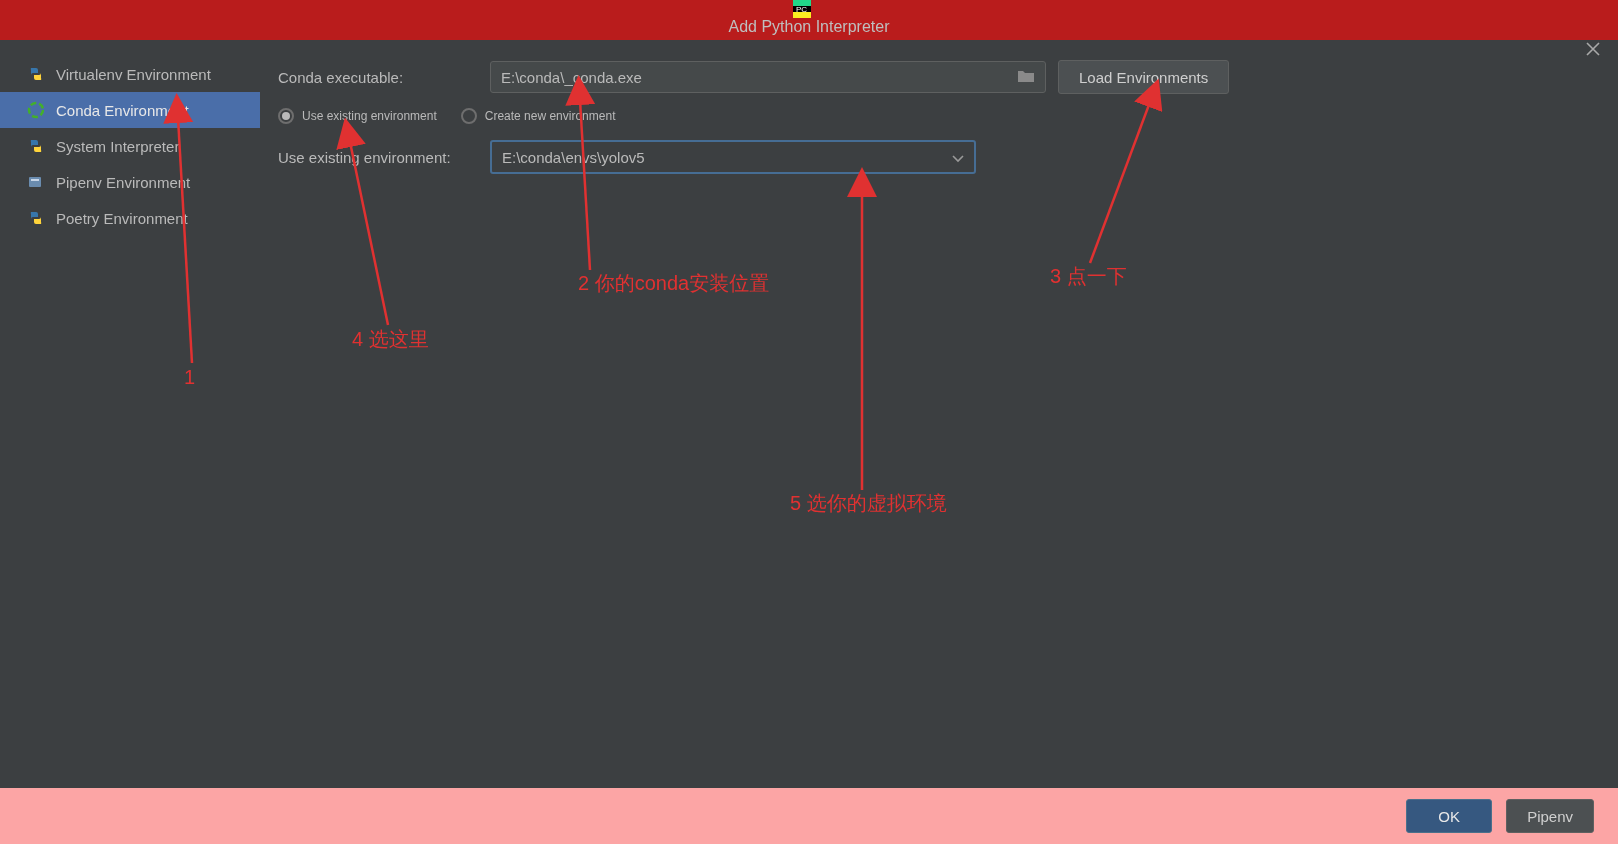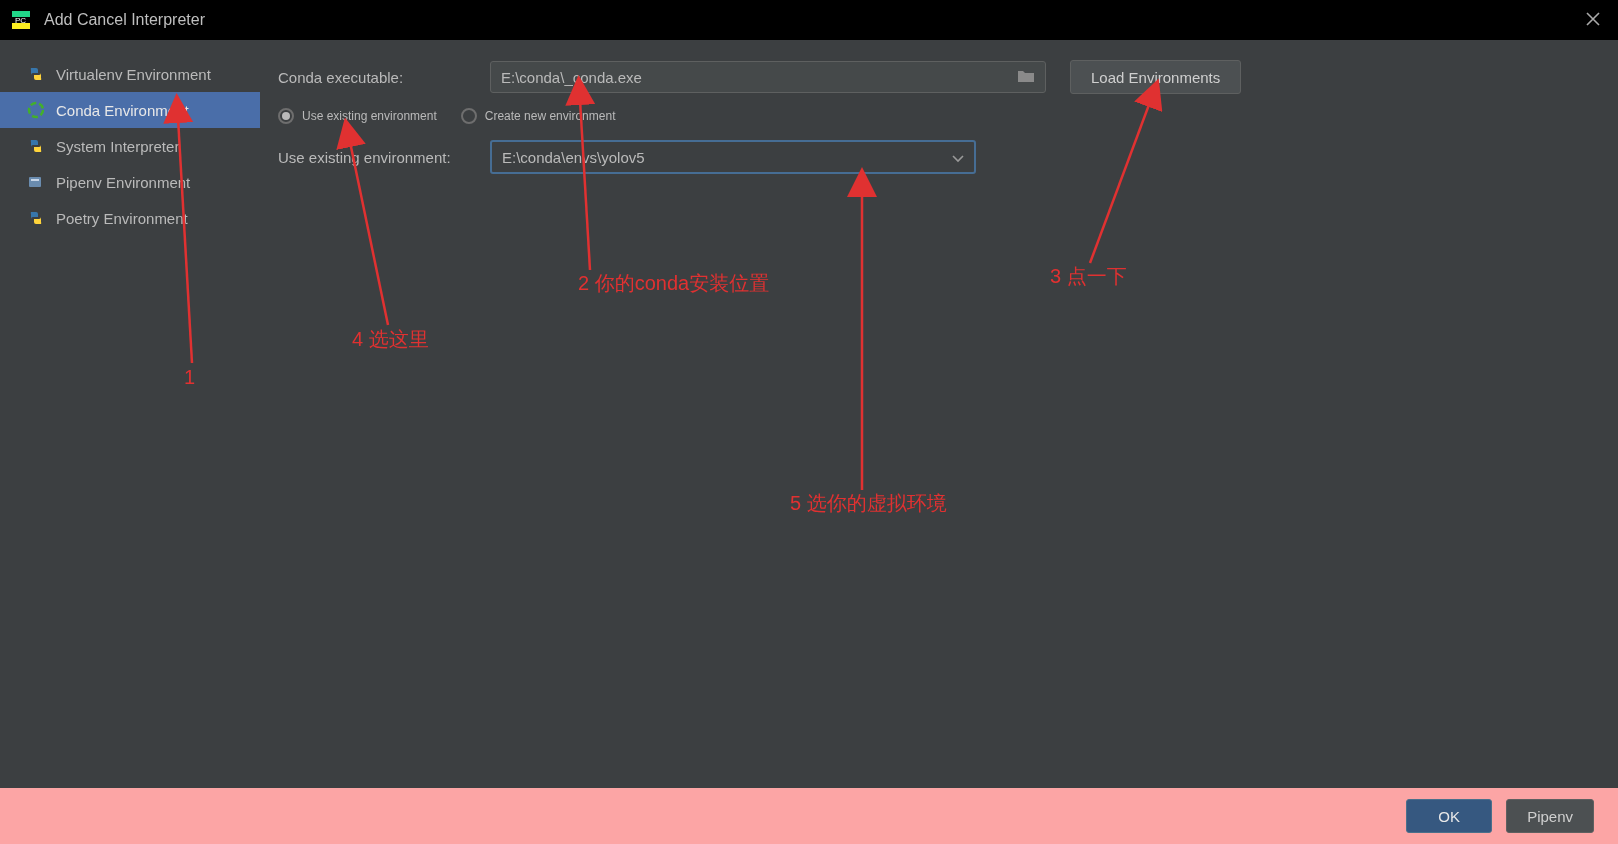--- a/index.html
+++ b/index.html
@@ -4,21 +4,22 @@
 <style>
   * { box-sizing: border-box; margin: 0; padding: 0; font-family: "Segoe UI", Arial, sans-serif; }
   html, body { width: 1618px; height: 844px; overflow: hidden; }
   body { background: #3c3f41; color: #bababa; position: relative; }
 
   .titlebar {
     height: 40px;
     display: flex;
     align-items: center;
     padding: 0 12px;
-    background: #000000;
+    background: #b91c1c;
+    flex-direction: column;
   }
   .titlebar .app-icon {
     width: 18px; height: 18px; margin-right: 14px;
     display: inline-flex; align-items: center; justify-content: center;
   }
   .titlebar .title { font-size: 16px; color: #bfbfbf; }
   .titlebar .close { margin-left: auto; color: #a9a9a9; font-size: 18px; cursor: pointer; padding: 4px 6px; }
 
   .body { display: flex; height: calc(100% - 40px - 56px); }
 
@@ -27,21 +28,21 @@
     height: 36px; display: flex; align-items: center;
     padding: 0 12px 0 26px; font-size: 15px; color: #bababa;
     cursor: pointer;
   }
   .sidebar-item.selected { background: #4a6ea9; color: #e8e8e8; }
   .sidebar-item .icon { width: 20px; height: 20px; margin-right: 10px; display: inline-flex; align-items: center; justify-content: center; }
 
   .main { flex: 1; padding: 20px 24px 0 18px; }
   .row { display: flex; align-items: center; margin-bottom: 14px; }
   .row .lbl { width: 212px; font-size: 15px; color: #bababa; }
-  .row .field-wrap { flex: 1; display: flex; align-items: center; gap: 24px; }
+  .row .field-wrap { flex: 1; display: flex; align-items: center; gap: 12px; }
 
   .text-field {
     flex: 1; max-width: 556px; height: 32px; background: #45494a;
     border: 1px solid #5e6060; border-radius: 3px; display: flex; align-items: center;
     padding: 0 10px; color: #bababa; font-size: 15px;
   }
   .text-field .folder-icon { margin-left: auto; color: #8a8a8a; }
 
   .btn {
     height: 34px; padding: 0 20px; background: #4c5052; border: 1px solid #5e6060;
@@ -80,21 +81,21 @@
 
 <div class="titlebar">
   <span class="app-icon">
     <svg viewBox="0 0 18 18" width="18" height="18">
       <rect x="0" y="0" width="18" height="18" fill="#000"></rect>
       <rect x="0" y="0" width="18" height="6" fill="#21d789"></rect>
       <rect x="0" y="12" width="18" height="6" fill="#fcee21"></rect>
       <text x="3" y="12" font-size="8" fill="#fff" font-family="monospace">PC</text>
     </svg>
   </span>
-  <span class="title">Add Cancel Interpreter</span>
+  <span class="title">Add Python Interpreter</span>
   <span class="close">
     <svg width="14" height="14" viewBox="0 0 14 14">
         <path d="M1 1 L13 13 M13 1 L1 13" stroke="#a9a9a9" stroke-width="1.6"></path>
       </svg>
   </span>
 </div>
 
 <div class="body">
 
   <div class="sidebar">

